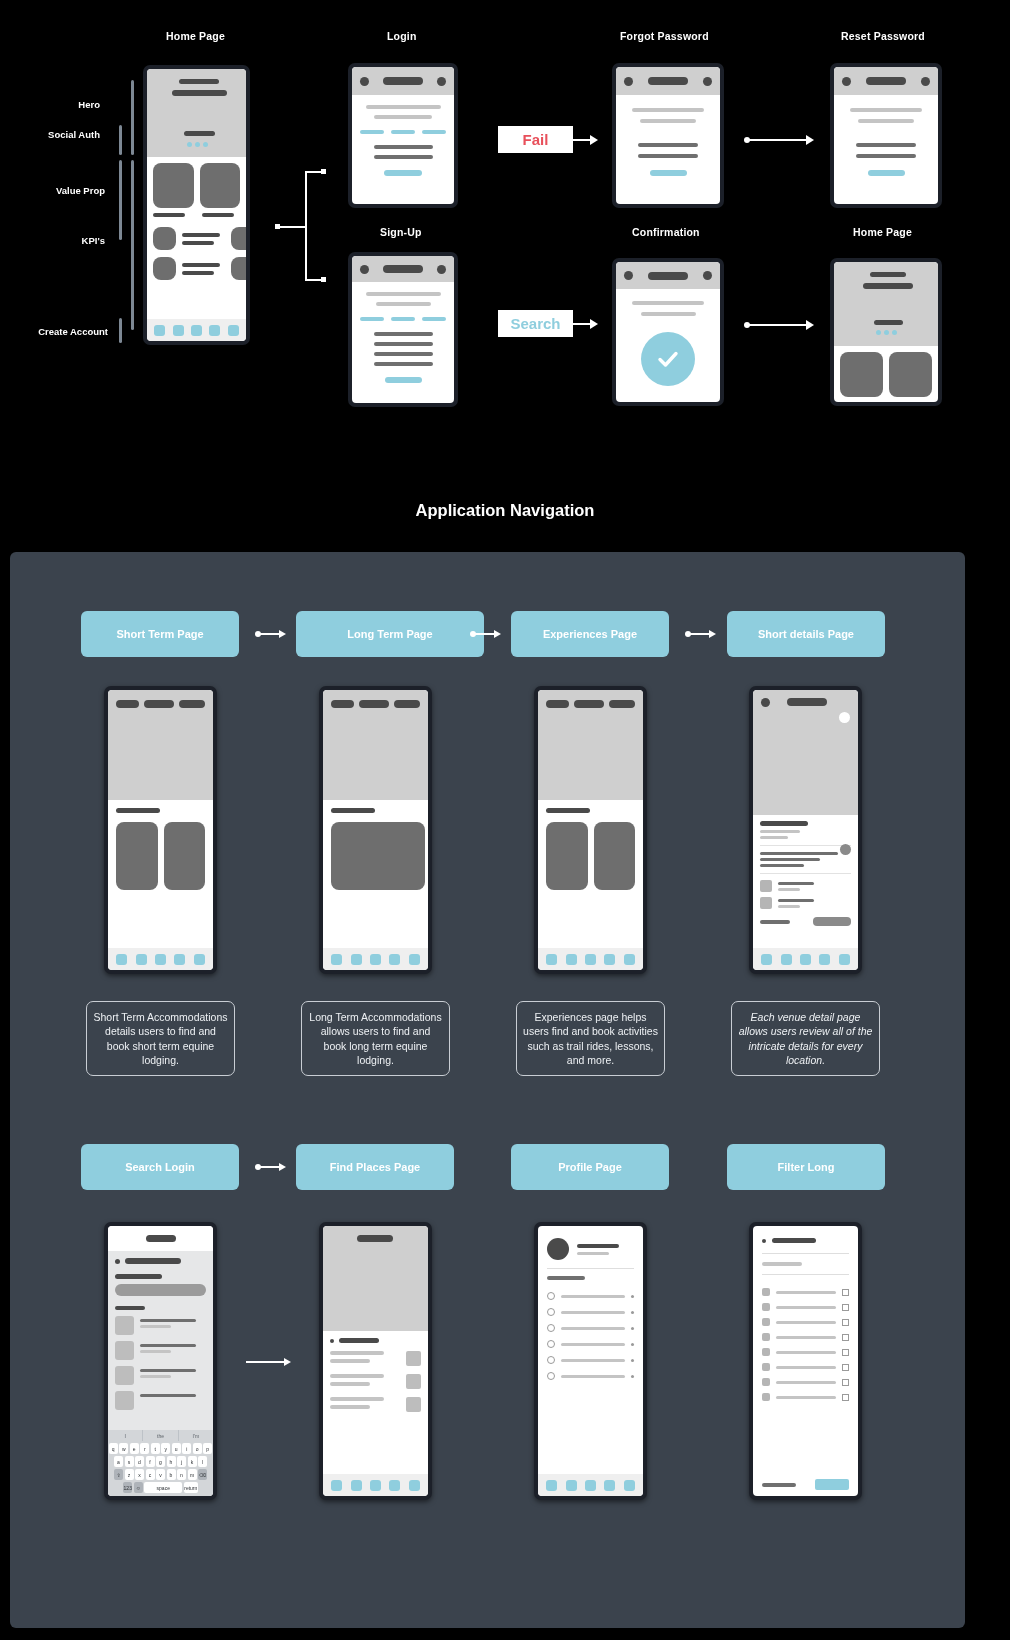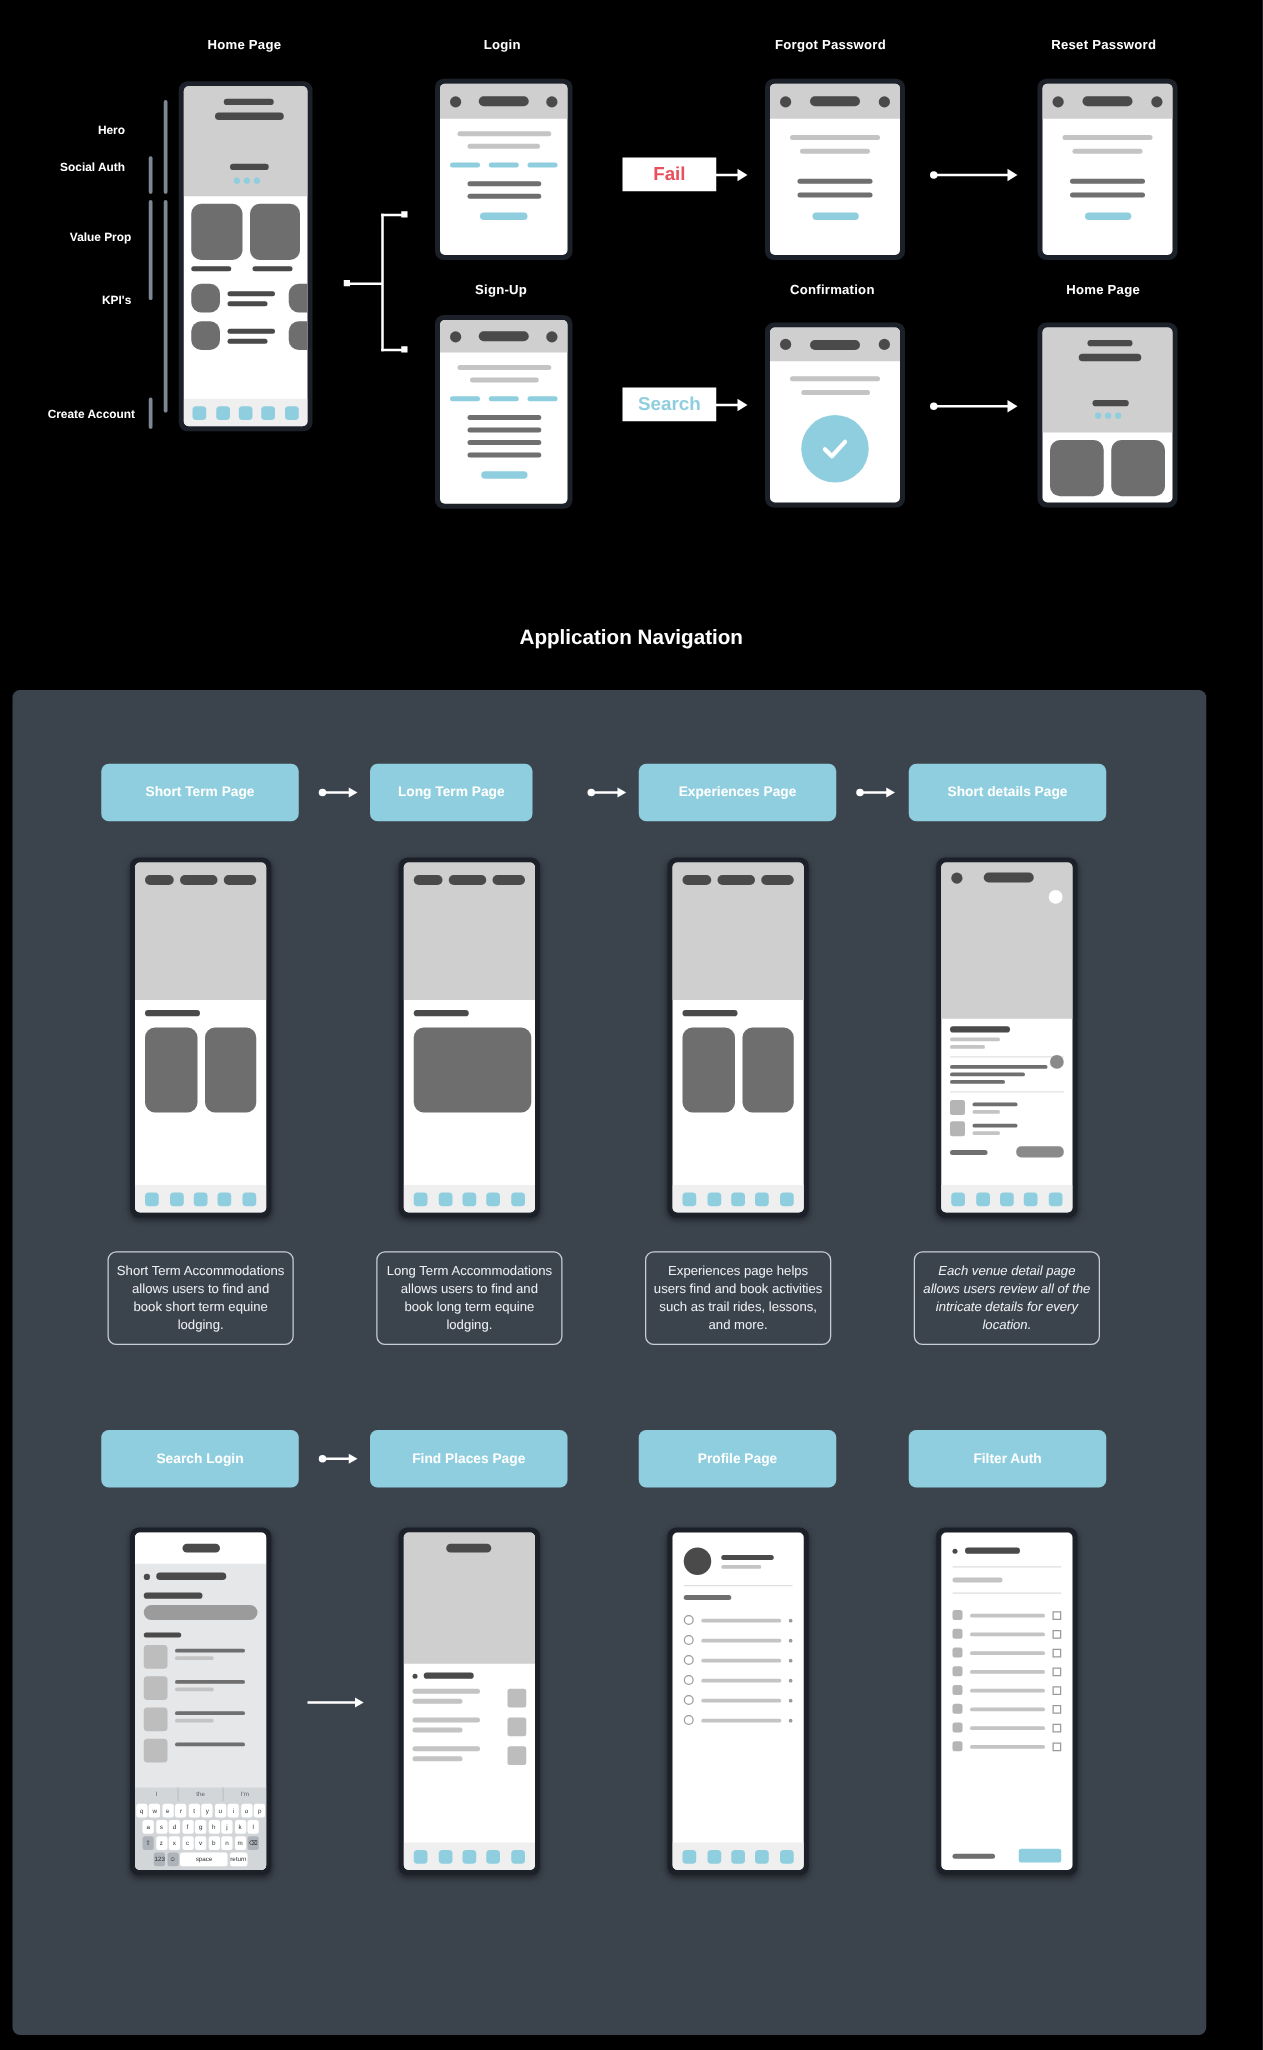--- a/index.html
+++ b/index.html
@@ -391,21 +391,21 @@
       <div class="block-dark" style="width:45px;height:45px;"></div>
     </div>
   </div>
 </div>
 
 <div class="nav-title">Application Navigation</div>
 
 <div class="nav-panel"></div>
 
 <div class="nav-btn" style="left:81px; top:611px; width:158px; height:46px;">Short Term Page</div>
-<div class="nav-btn" style="left:296px; top:611px; width:130px; height:46px;">Long Term Page</div>
+<div class="nav-btn" style="left:296px; top:611px; width:188px; height:46px;">Long Term Page</div>
 <div class="nav-btn" style="left:511px; top:611px; width:158px; height:46px;">Experiences Page</div>
 <div class="nav-btn" style="left:727px; top:611px; width:158px; height:46px;">Short details Page</div>
 
 <div class="nav-arrow-dot" style="left:255px; top:631px;"></div>
 <div class="nav-arrow-line" style="left:259px; top:633px; width:22px;"></div>
 <div class="nav-arrow-head" style="left:279px; top:630px;"></div>
 
 <div class="nav-arrow-dot" style="left:470px; top:631px;"></div>
 <div class="nav-arrow-line" style="left:474px; top:633px; width:22px;"></div>
 <div class="nav-arrow-head" style="left:494px; top:630px;"></div>
@@ -530,29 +530,29 @@
     <div style="position:absolute; bottom:0; left:0; width:100%; height:22px; background:#efefef; display:flex; align-items:center; justify-content:space-evenly;">
       <span class="sq-blue" style="width:11px;height:11px;"></span>
       <span class="sq-blue" style="width:11px;height:11px;"></span>
       <span class="sq-blue" style="width:11px;height:11px;"></span>
       <span class="sq-blue" style="width:11px;height:11px;"></span>
       <span class="sq-blue" style="width:11px;height:11px;"></span>
     </div>
   </div>
 </div>
 
-<div class="desc-box" style="left:86px; top:1001px; width:149px; height:75px;">Short Term Accommodations allows users to find and book short term equine lodging.</div>
+<div class="desc-box" style="left:86px; top:1001px; width:149px; height:75px;">Short Term Accommodations details users to find and book short term equine lodging.</div>
 <div class="desc-box" style="left:301px; top:1001px; width:149px; height:75px;">Long Term Accommodations allows users to find and book long term equine lodging.</div>
 <div class="desc-box" style="left:516px; top:1001px; width:149px; height:75px;">Experiences page helps users find and book activities such as trail rides, lessons, and more.</div>
 <div class="desc-box" style="left:731px; top:1001px; width:149px; height:75px;font-style:italic;">Each venue detail page allows users review all of the intricate details for every location.</div>
 
 <div class="nav-btn" style="left:81px; top:1144px; width:158px; height:46px;">Search Login</div>
 <div class="nav-btn" style="left:296px; top:1144px; width:158px; height:46px;">Find Places Page</div>
 <div class="nav-btn" style="left:511px; top:1144px; width:158px; height:46px;">Profile Page</div>
-<div class="nav-btn" style="left:727px; top:1144px; width:158px; height:46px;">Filter Auth</div>
+<div class="nav-btn" style="left:727px; top:1144px; width:158px; height:46px;">Filter Long</div>
 
 <div class="nav-arrow-dot" style="left:255px; top:1164px;"></div>
 <div class="nav-arrow-line" style="left:259px; top:1166px; width:22px;"></div>
 <div class="nav-arrow-head" style="left:279px; top:1163px;"></div>
 
 <div class="nav-arrow-line" style="left:246px; top:1361px; width:40px;"></div>
 <div class="nav-arrow-head" style="left:284px; top:1358px;"></div>
 
 <div class="phone" style="left:104px; top:1222px; width:113px; height:278px;">
   <div class="screen">

